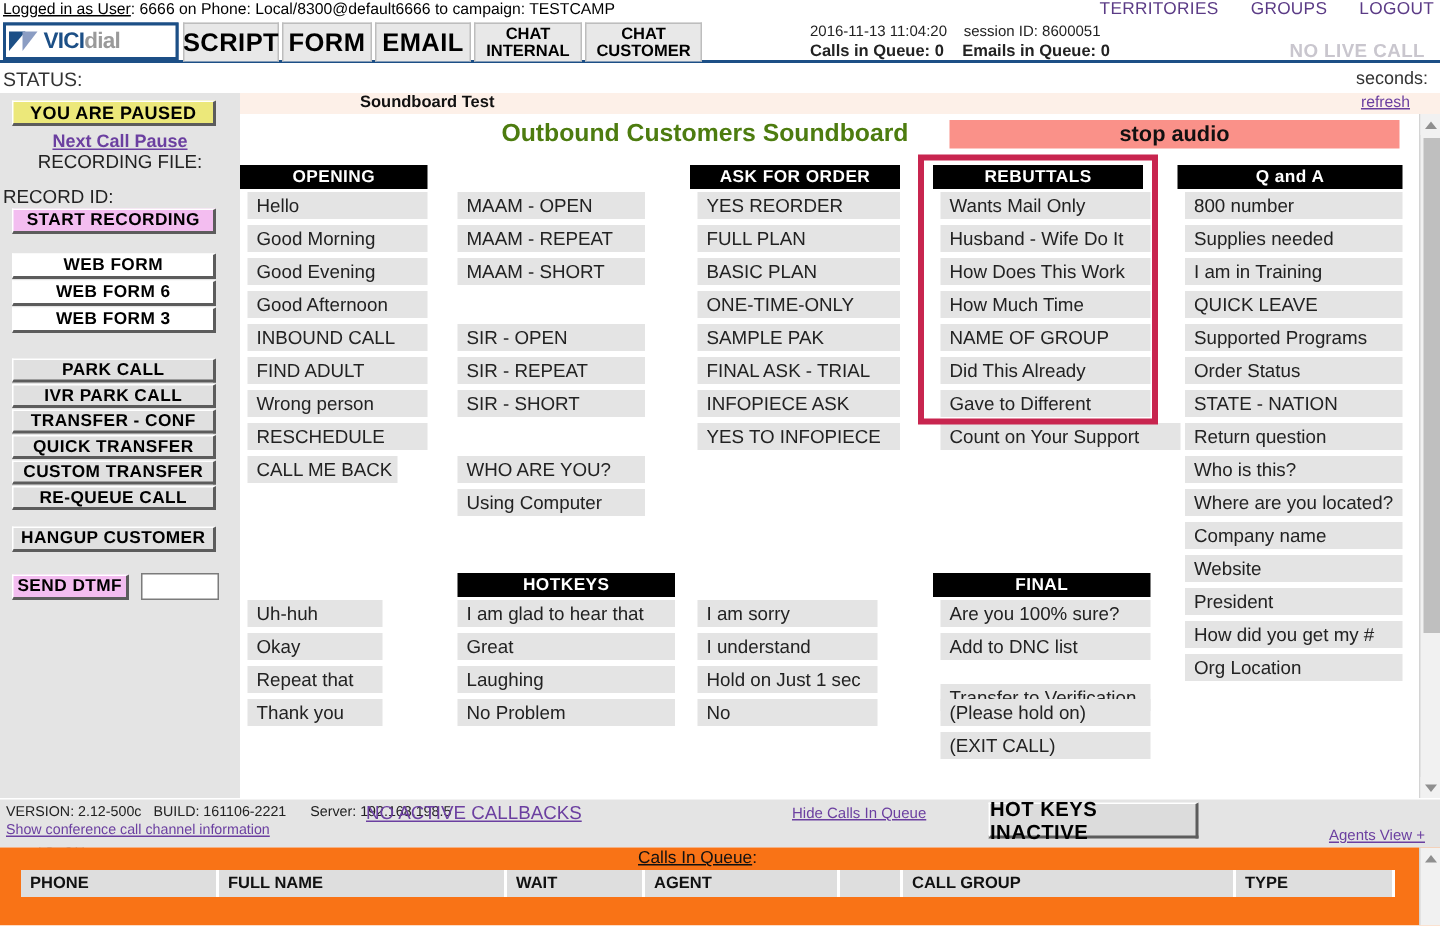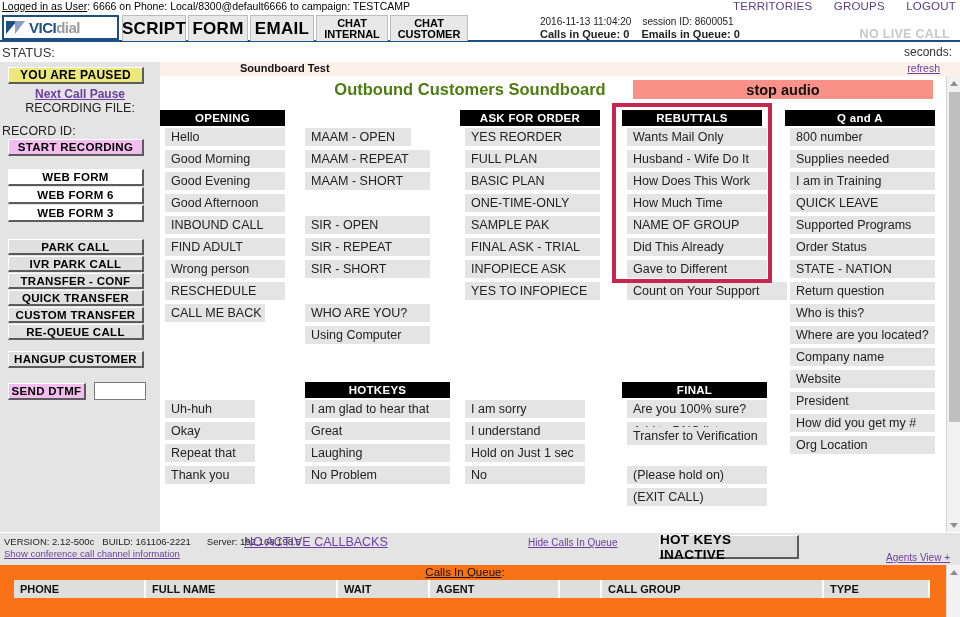--- a/index.html
+++ b/index.html
@@ -316,21 +316,21 @@
         <div class="colhead" style="left: 0px; top: 48px; width: 125px;">OPENING</div>
         <div class="sbtn" style="left: 5px; top: 66px; width: 120px;">Hello</div>
         <div class="sbtn" style="left: 5px; top: 88px; width: 120px;">Good Morning</div>
         <div class="sbtn" style="left: 5px; top: 110px; width: 120px;">Good Evening</div>
         <div class="sbtn" style="left: 5px; top: 132px; width: 120px;">Good Afternoon</div>
         <div class="sbtn" style="left: 5px; top: 154px; width: 120px;">INBOUND CALL</div>
         <div class="sbtn" style="left: 5px; top: 176px; width: 120px;">FIND ADULT</div>
         <div class="sbtn" style="left: 5px; top: 198px; width: 120px;">Wrong person</div>
         <div class="sbtn" style="left: 5px; top: 220px; width: 120px;">RESCHEDULE</div>
         <div class="sbtn" style="left: 5px; top: 242px; width: 100px;">CALL ME BACK</div>
-        <div class="sbtn" style="left: 145px; top: 66px; width: 106px;">MAAM - OPEN</div>
+        <div class="sbtn" style="left: 145px; top: 66px; width: 125px;">MAAM - OPEN</div>
         <div class="sbtn" style="left: 145px; top: 88px; width: 125px;">MAAM - REPEAT</div>
         <div class="sbtn" style="left: 145px; top: 110px; width: 125px;">MAAM - SHORT</div>
         <div class="sbtn" style="left: 145px; top: 154px; width: 125px;">SIR - OPEN</div>
         <div class="sbtn" style="left: 145px; top: 176px; width: 125px;">SIR - REPEAT</div>
         <div class="sbtn" style="left: 145px; top: 198px; width: 125px;">SIR - SHORT</div>
         <div class="sbtn" style="left: 145px; top: 242px; width: 125px;">WHO ARE YOU?</div>
         <div class="sbtn" style="left: 145px; top: 264px; width: 125px;">Using Computer</div>
         <div class="colhead" style="left: 300px; top: 48px; width: 140px;">ASK FOR ORDER</div>
         <div class="sbtn" style="left: 305px; top: 66px; width: 135px;">YES REORDER</div>
         <div class="sbtn" style="left: 305px; top: 88px; width: 135px;">FULL PLAN</div>
@@ -374,21 +374,21 @@
         <div class="sbtn" style="left: 145px; top: 360px; width: 145px;">Great</div>
         <div class="sbtn" style="left: 145px; top: 382px; width: 145px;">Laughing</div>
         <div class="sbtn" style="left: 145px; top: 404px; width: 145px;">No Problem</div>
         <div class="sbtn" style="left: 305px; top: 338px; width: 120px;">I am sorry</div>
         <div class="sbtn" style="left: 305px; top: 360px; width: 120px;">I understand</div>
         <div class="sbtn" style="left: 305px; top: 382px; width: 120px;">Hold on Just 1 sec</div>
         <div class="sbtn" style="left: 305px; top: 404px; width: 120px;">No</div>
         <div class="colhead" style="left: 462px; top: 320px; width: 145px;">FINAL</div>
         <div class="sbtn" style="left: 467px; top: 338px; width: 140px;">Are you 100% sure?</div>
         <div class="sbtn" style="left: 467px; top: 360px; width: 140px;">Add to DNC list</div>
-        <div class="sbtn" style="left: 467px; top: 365px; width: 140px;">Transfer to Verification</div>
+        <div class="sbtn" style="left: 467px; top: 394px; width: 140px;">Transfer to Verification</div>
         <div class="sbtn" style="left: 467px; top: 404px; width: 140px;">(Please hold on)</div>
         <div class="sbtn" style="left: 467px; top: 426px; width: 140px;">(EXIT CALL)</div>
       </div>
 
     <div class="rebuttal-outline"></div>
 
     <div class="vscroll">
       <div class="up">
           <span class="arw-u"></span>
         </div>

